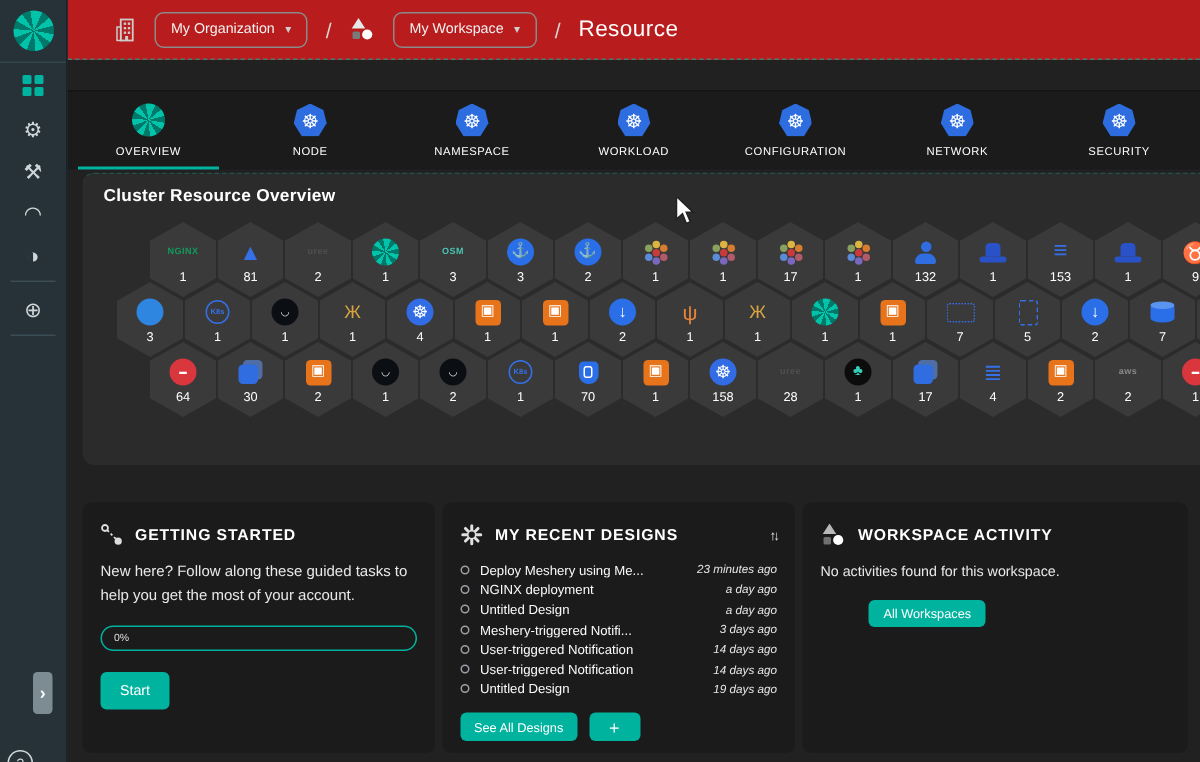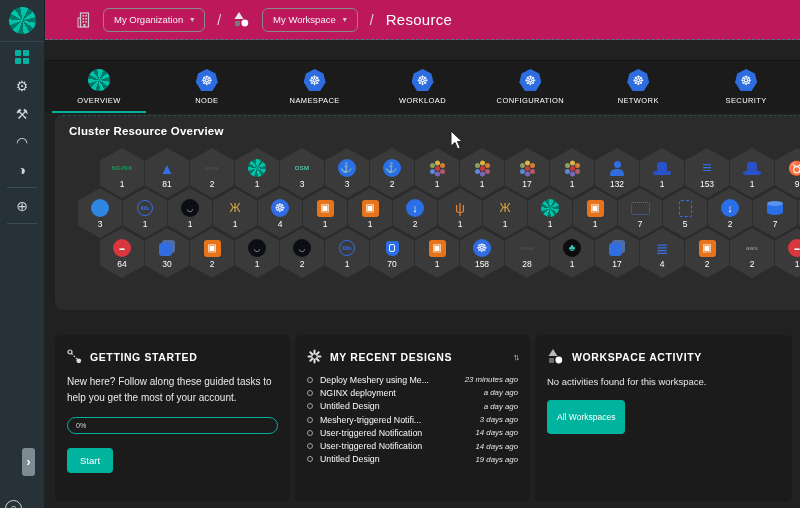--- a/index.html
+++ b/index.html
@@ -16,21 +16,21 @@
   .sb-dash{width:15px;height:15px;position:relative;}
   .sb-dash::before{content:"";position:absolute;left:0;top:0;width:6px;height:6px;background:#00B39F;
       border-radius:1px;box-shadow:8px 0 0 #00B39F,0 8px 0 #00B39F,8px 8px 0 #00B39F;}
   .sb-divider{height:1px;background:#3a4c54;margin:5px 7px;}
   #sb-collapse{position:absolute;left:22px;top:448px;width:13px;height:28px;background:#7d8b93;
       border-radius:3px;color:#fff;display:flex;align-items:center;justify-content:center;
       font-size:12px;font-weight:bold;cursor:pointer;}
   #sb-help{position:absolute;left:5px;top:500px;width:15px;height:15px;border:1.5px solid #cfd6d9;
       border-radius:50%;color:#cfd6d9;font-size:9px;display:flex;align-items:center;justify-content:center;}
   
-  #header{position:absolute;left:45px;top:0;width:755px;height:40px;background:#be185d;
+  #header{position:absolute;left:45px;top:0;width:755px;height:40px;background:#b91c1c;
       border-bottom:1px dashed rgba(0,179,159,.65);display:flex;align-items:center;gap:12px;
       padding-left:32px;box-sizing:border-box;}
   .hdr-btn{display:flex;align-items:center;gap:7px;height:24px;padding:0 10px;border:1px solid #8a8a8a;
       border-radius:6px;background:transparent;color:#f2f2f2;font-size:9.5px;cursor:pointer;white-space:nowrap;}
   .hdr-caret{font-size:8px;color:#cfcfcf;}
   .hdr-slash{color:#d6d6d6;font-size:14px;}
   #page-title{color:#fff;font-size:15px;letter-spacing:.3px;}
   
   #tabbar{position:absolute;left:45px;top:60px;width:755px;height:52px;display:flex;background:#1b1b1b;
       border-top:1px solid #141414;}
@@ -90,21 +90,21 @@
   #gs-start{margin-top:14px;width:46px;height:25px;font-size:9.5px;}
   #design-list{margin-top:9px;}
   .design-row{display:flex;align-items:center;gap:7px;height:13.3px;cursor:pointer;}
   .dbullet{width:6px;height:6px;border:1px solid #9aa0a6;border-radius:50%;flex:none;box-sizing:border-box;}
   .dname{flex:1;font-size:8.8px;color:#fafafa;white-space:nowrap;overflow:hidden;}
   .dtime{font-size:7.8px;font-style:italic;color:#e6e6e6;white-space:nowrap;}
   .rd-buttons{display:flex;gap:8px;margin-top:9px;}
   #rd-seeall{height:19px;padding:0 9px;font-size:8.5px;}
   #rd-add{width:34px;height:19px;font-size:12px;}
   .wa-text{margin-top:12px;font-size:9.5px;color:#e8e8e8;}
-  #wa-all{margin-top:13px;height:34px;padding:0 10px;font-size:8.5px;}
+  #wa-all{margin-top:13px;height:18px;padding:0 10px;font-size:8.5px;margin-left:32px;}
   
   #cursor{position:absolute;left:450px;top:131px;z-index:9;pointer-events:none;}
 </style>
 </head>
 <body>
 
 <div id="app">
 
   <nav id="sidebar">
     <div id="logo">
@@ -558,20 +558,24 @@
           <span class="dbullet"></span>
           <span class="dname">User-triggered Notification</span>
           <span class="dtime">14 days ago</span>
         </div>
         <div class="design-row">
           <span class="dbullet"></span>
           <span class="dname">Untitled Design</span>
           <span class="dtime">19 days ago</span>
         </div>
       </div>
+    <div class="rd-buttons">
+      <button class="btn" id="rd-seeall">See All Designs</button>
+      <button class="btn" id="rd-add">+</button>
+    </div>
   </section>
 
   <section class="card" id="card-wa">
     <div class="card-title-row">
       <svg width="17" height="15" viewBox="0 0 17 15">
         <polygon points="6,0 10.5,7 1.5,7" fill="#b8b8b8"></polygon>
         <rect x="2" y="9" width="5" height="5" rx="1" fill="#6f6f6f"></rect>
         <circle cx="11.8" cy="11" r="3.4" fill="#ffffff"></circle>
       </svg>
       <span class="card-title">WORKSPACE ACTIVITY</span>

